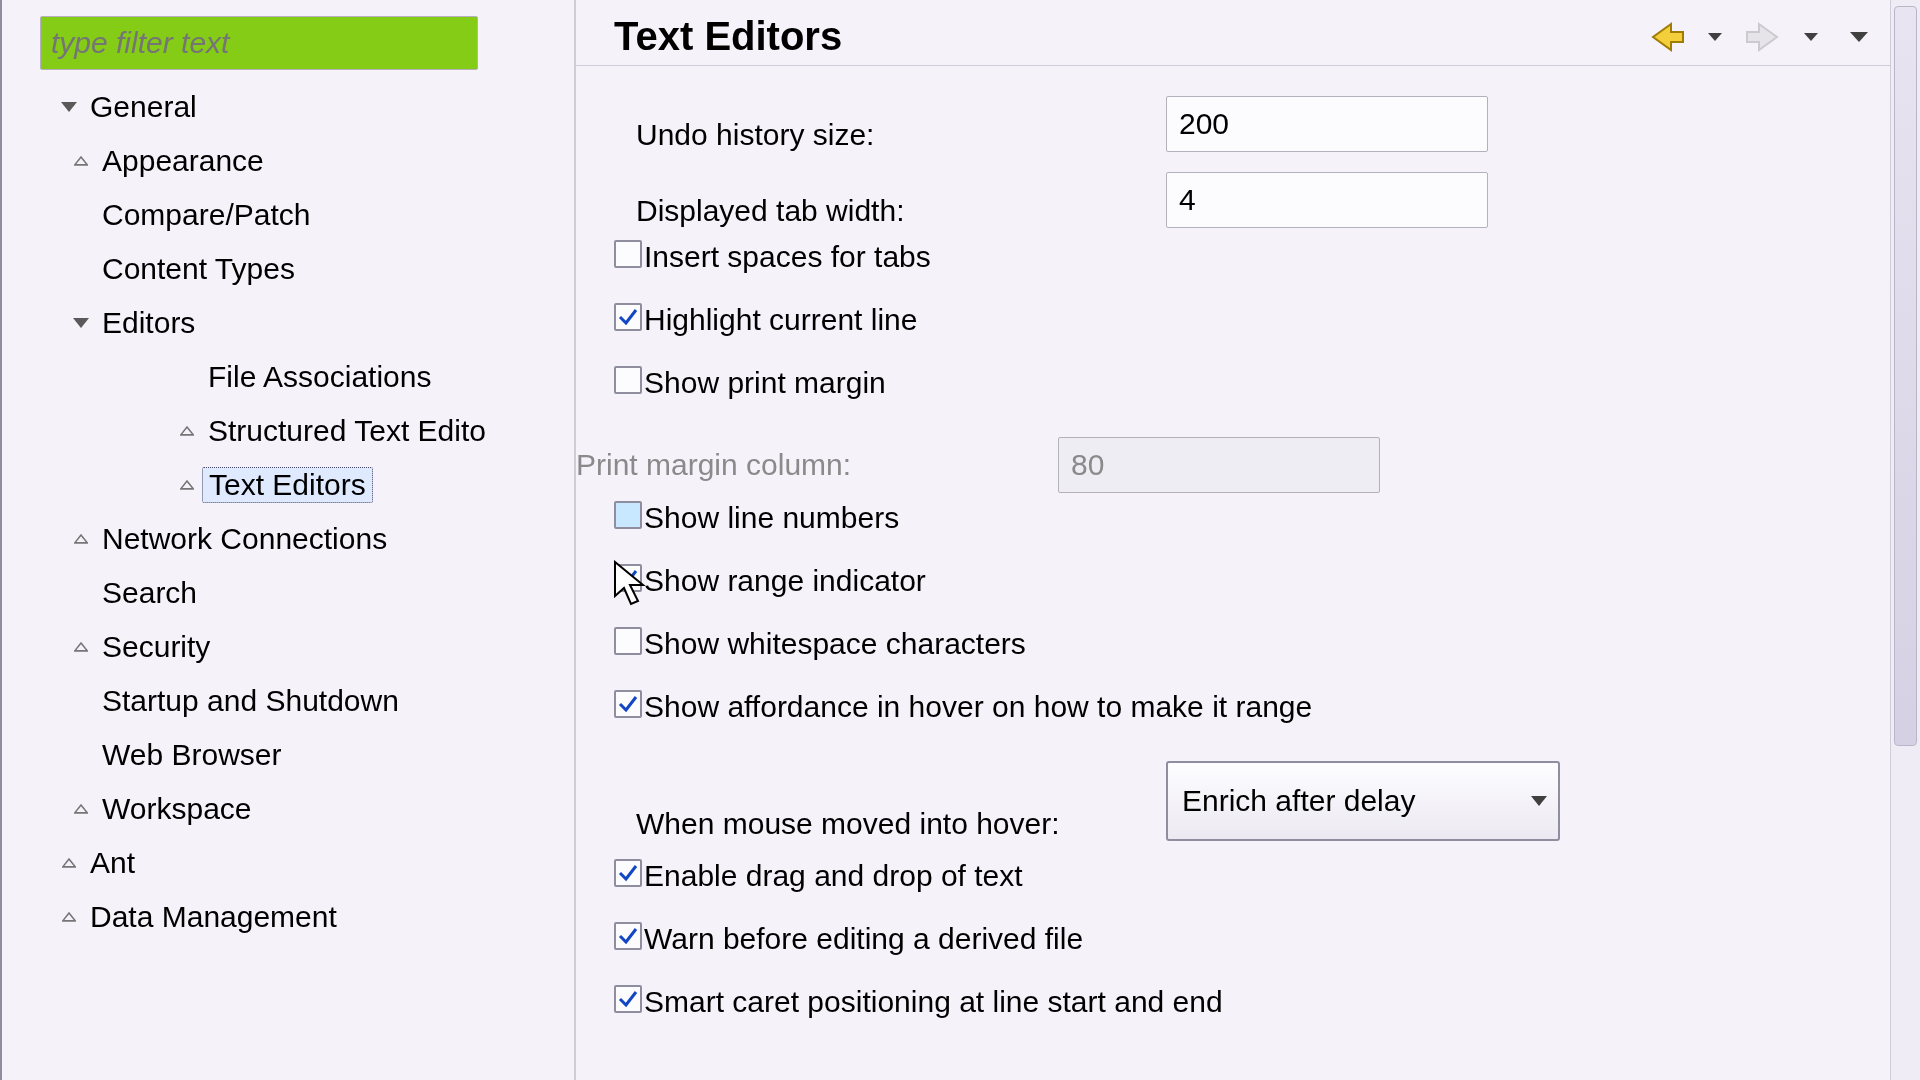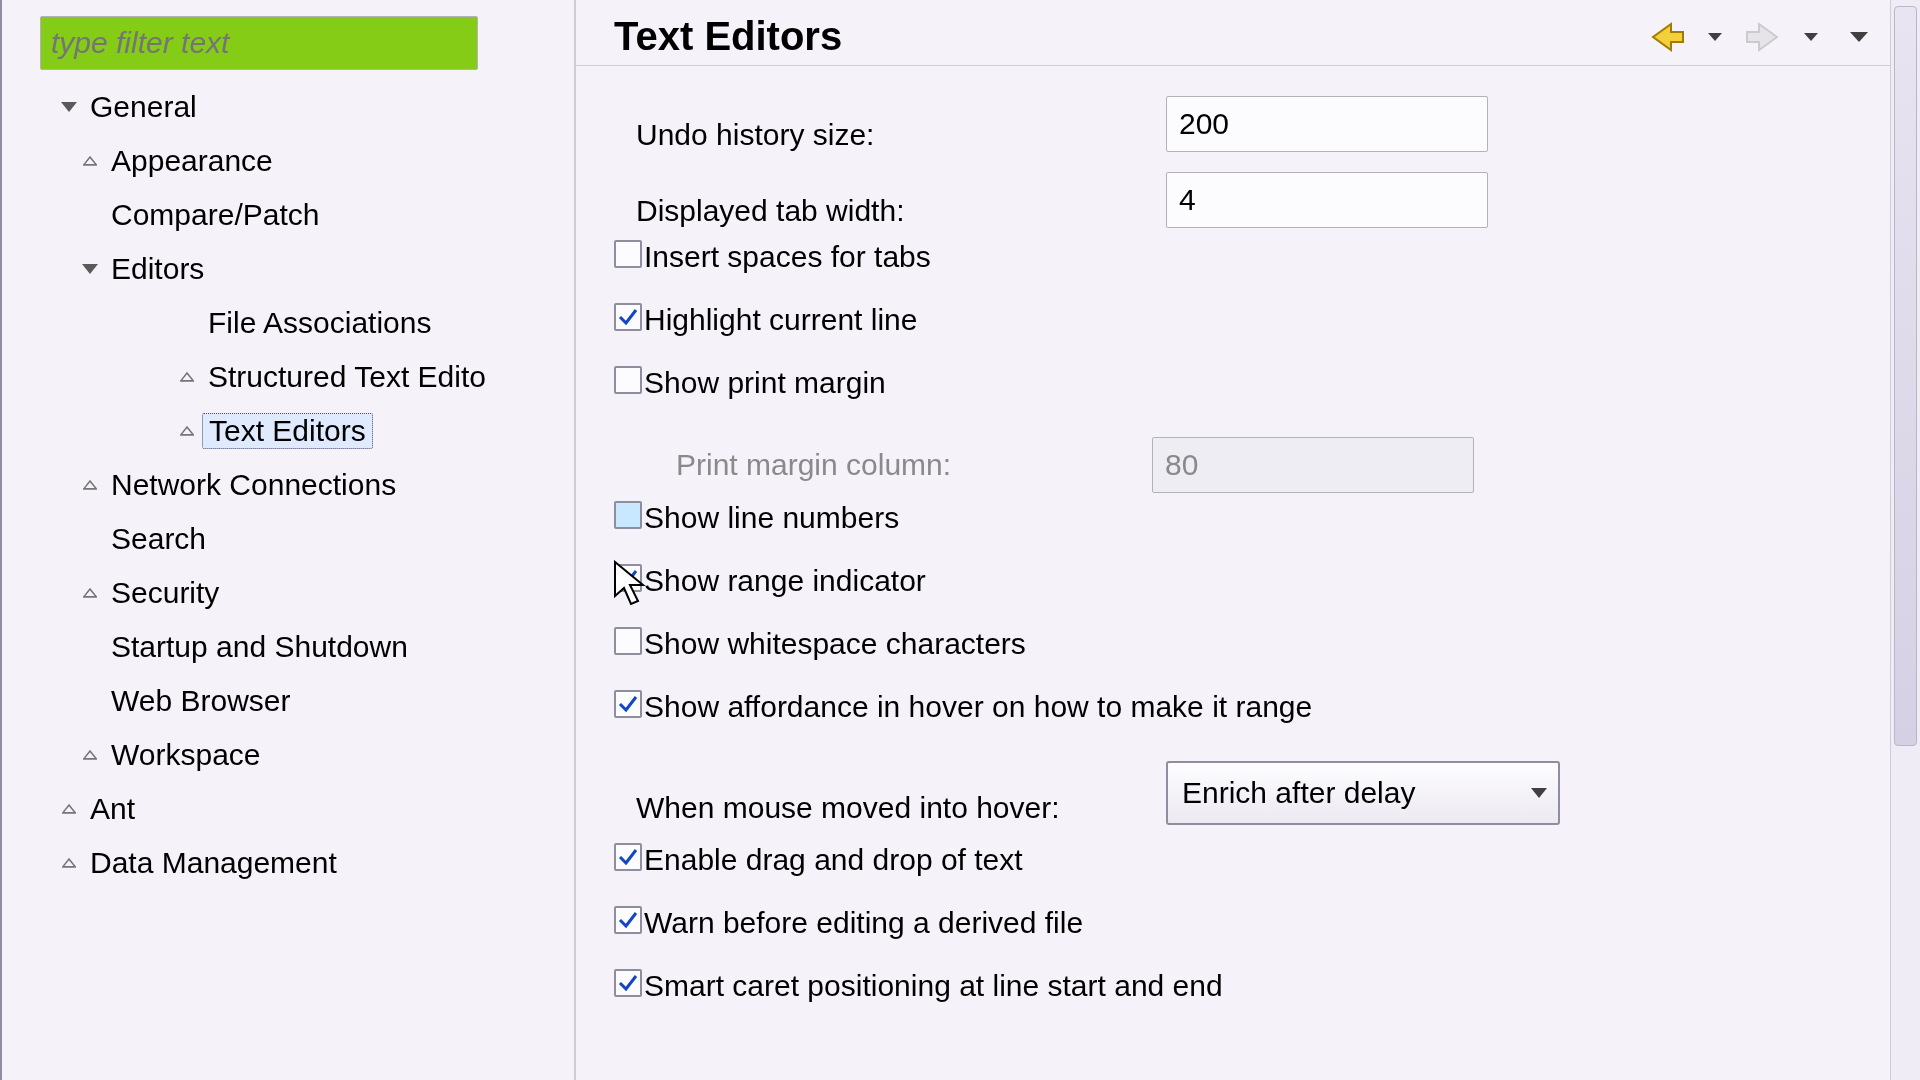--- a/index.html
+++ b/index.html
@@ -44,21 +44,21 @@
   }
   ul.tree li {
     white-space: nowrap;
   }
   .tree-row {
     display: flex;
     align-items: center;
     height: 54px;
   }
   .indent-0 { padding-left: 52px; }
-  .indent-1 { padding-left: 64px; margin-left: 9px; }
+  .indent-1 { padding-left: 64px; }
   .indent-2 { padding-left: 170px; }
   .twisty {
     width: 30px;
     display: inline-flex;
     justify-content: center;
     align-items: center;
     font-size: 22px;
     color: #6b6b6b;
     user-select: none;
   }
@@ -153,34 +153,33 @@
     flex-shrink: 0;
     cursor: pointer;
   }
   .checkbox svg { visibility: hidden; }
   .checkbox.checked svg { visibility: visible; }
   .checkbox.highlight { background: #c8e8ff; }
   .cb-label {}
   .print-margin-row {
     display: flex;
     align-items: center;
-    padding-left: 100px;
     height: 72px;
-    gap: 8px;
+    gap: 14px;
   }
   .print-margin-label {
     width: 468px;
     color: #8a8a8a;
   }
   .select {
     display: inline-flex;
     align-items: center;
     justify-content: space-between;
     width: 394px;
-    height: 64px;
+    height: 80px;
     padding: 0 10px 0 14px;
     border: 2px solid #8e8e9e;
     border-radius: 3px;
     background: linear-gradient(#fdfdff, #ece9f2);
     cursor: pointer;
   }
   .cursor {
     position: absolute;
     left: 36px;
     top: 560px;
@@ -231,20 +230,26 @@
                     <path d="M2 1 L12 9 L2 17 Z" fill="none" stroke="#767676" stroke-width="2"></path>
                   </svg>
             </span>
             <span class="label">Appearance</span>
           </div>
             </li>
           <li>
               <div class="tree-row indent-1">
             <span class="twisty"></span>
             <span class="label">Compare/Patch</span>
+          </div>
+            </li>
+          <li>
+              <div class="tree-row indent-1">
+            <span class="twisty"></span>
+            <span class="label">Content Types</span>
           </div>
             </li>
           <li>
             <div class="tree-row indent-1">
               <span class="twisty open">
                 <svg width="18" height="12" viewBox="0 0 18 12">
                     <path d="M1 1 L9 11 L17 1 Z" fill="#5a5a5a"></path>
                   </svg>
               </span>
               <span class="label">Editors</span>

